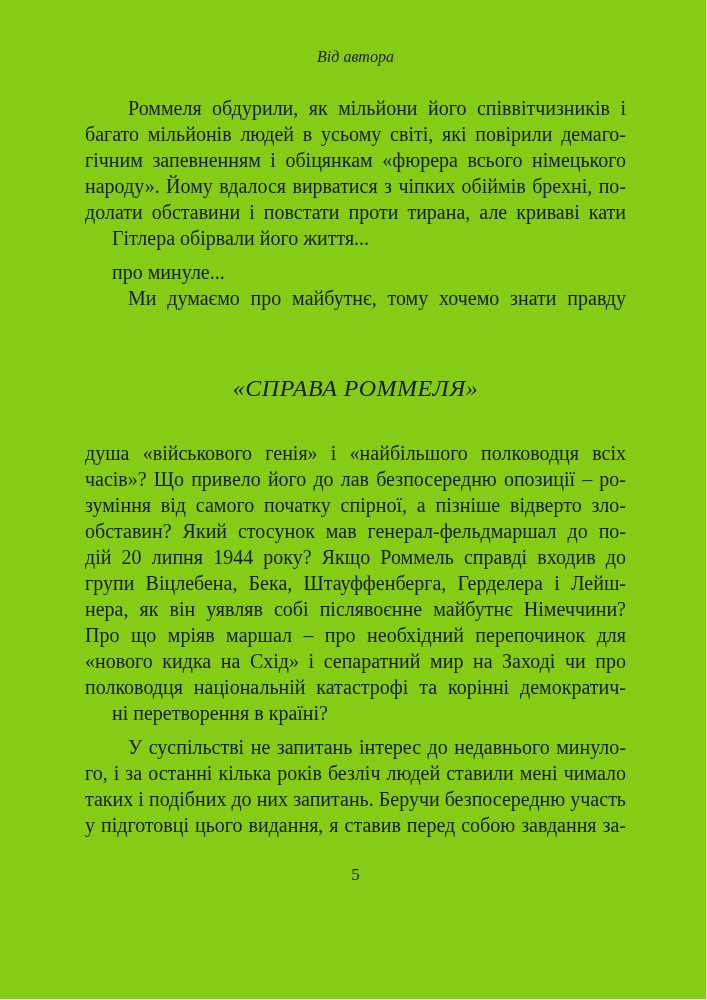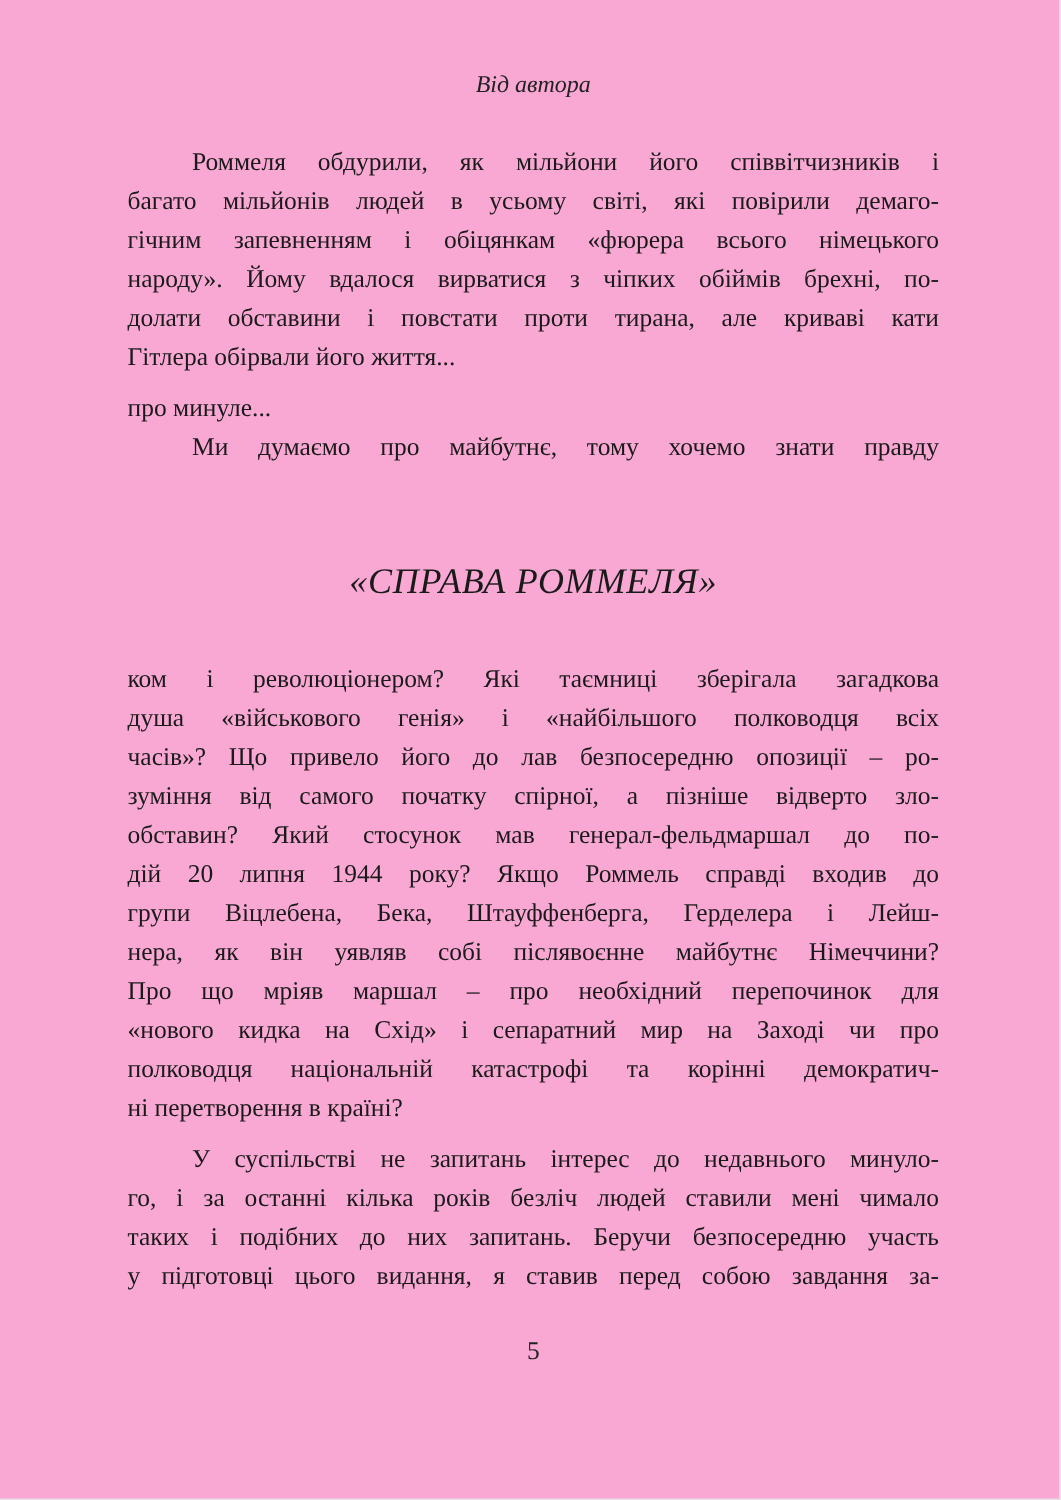--- a/index.html
+++ b/index.html
@@ -4,56 +4,57 @@
 <style>
   html, body {
     margin: 0;
     padding: 0;
     background: #ffffff;
   }
   .page {
     position: relative;
     width: 707px;
     height: 1000px;
-    background: #f9a8d4;
+    background: #84cc16;
     box-sizing: border-box;
     padding: 46px 80px 0 85px;
     font-family: "Liberation Serif", "DejaVu Serif", serif;
     color: #1a1a1a;
     overflow: hidden;
     border-right: 1px solid #e3e3e3;
     border-bottom: 1px solid #e3e3e3;
   }
   .running-header {
     text-align: center;
     font-style: italic;
     font-size: 16px;
     line-height: 21px;
     margin-bottom: 28px;
     color: #222;
   }
   .para {
-    font-size: 17px;
+    font-size: 20px;
     line-height: 26px;
     margin: 0;
   }
   .para + .para {
     margin-top: 8px;
   }
   .ln {
     text-align: justify;
     text-align-last: justify;
     white-space: normal;
   }
   .ln.first {
     padding-left: 43px;
   }
   .ln.last {
     text-align: right;
     text-align-last: left;
+    margin-left: 27px;
   }
   .section-heading {
     text-align: center;
     font-style: italic;
     font-size: 24px;
     line-height: 27px;
     letter-spacing: 0.5px;
     margin-top: 64px;
     margin-bottom: 38px;
     color: #1a1a1a;
@@ -83,21 +84,20 @@
   </div>
 
   <div class="para">
     <div class="ln last">про минуле...</div>
     <div class="ln first">Ми думаємо про майбутнє, тому хочемо знати правду</div>
   </div>
 
   <div class="section-heading">«СПРАВА РОММЕЛЯ»</div>
 
   <div class="para">
-    <div class="ln">ком і революціонером? Які таємниці зберігала загадкова</div>
     <div class="ln">душа «військового генія» і «найбільшого полководця всіх</div>
     <div class="ln">часів»? Що привело його до лав безпосередню опозиції – ро-</div>
     <div class="ln">зуміння від самого початку спірної, а пізніше відверто зло-</div>
     <div class="ln">обставин? Який стосунок мав генерал-фельдмаршал до по-</div>
     <div class="ln">дій 20 липня 1944 року? Якщо Роммель справді входив до</div>
     <div class="ln">групи Віцлебена, Бека, Штауффенберга, Герделера і Лейш-</div>
     <div class="ln">нера, як він уявляв собі післявоєнне майбутнє Німеччини?</div>
     <div class="ln">Про що мріяв маршал – про необхідний перепочинок для</div>
     <div class="ln">«нового кидка на Схід» і сепаратний мир на Заході чи про</div>
     <div class="ln">полководця національній катастрофі та корінні демократич-</div>

